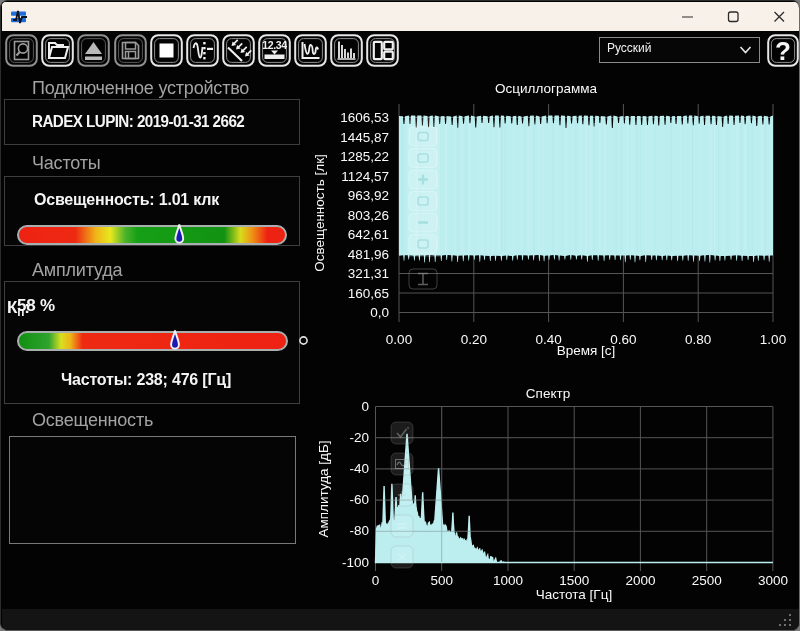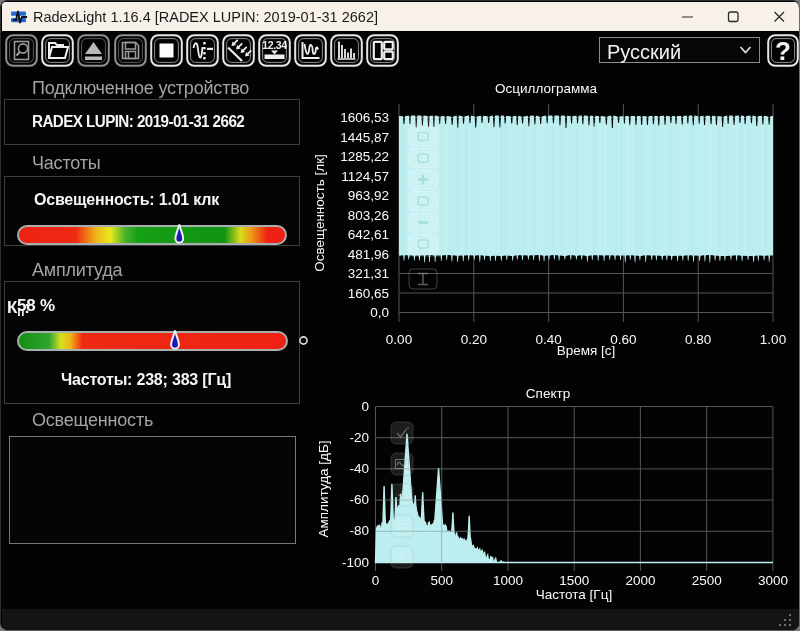--- a/index.html
+++ b/index.html
@@ -5,34 +5,33 @@
 html,body { width:800px; height:631px; background:#7a7a7a; font-family:"Liberation Sans",sans-serif; }
 #win { position:absolute; left:0; top:0; width:800px; height:631px; background:#030303;
   border-radius:8px; overflow:hidden; border:1px solid #2c2c2c; border-right-color:#6a6a6a; border-bottom-color:#5a5a5a; }
 #titlebar { position:absolute; left:1px; top:1px; width:798px; height:29px; background:#f8f1ea; }
 #title { position:absolute; left:31px; top:7px; font-size:14.5px; color:#1b1b1b; white-space:nowrap; }
 .winglyph { position:absolute; top:0; height:29px; }
 #lbl-dev,#lbl-val,#lbl-pul,#lbl-com { position:absolute; left:7px; color:#a3a3a3; font-size:18px; letter-spacing:-0.2px;margin-left:24px; }
 .box { position:absolute; border:1px solid #3e3e3e; background:#050505; }
 .bwhite { color:#f5f5f5; font-weight:bold; font-size:16px; position:absolute; white-space:nowrap; letter-spacing:-0.2px; }
 .tbtn { position:absolute; top:33px; }
-#combo { position:absolute; left:598px; top:36px; width:161px; height:26px; border:1.5px solid #8a8a8a; background:#060606; color:#f2f2f2; font-size:20px; }
+#combo { position:absolute; left:598px; top:36px; width:161px; height:26px; border:1.5px solid #8a8a8a; background:#060606; color:#f2f2f2; font-size:12px; }
 #combo span { position:absolute; left:7px; top:3px; }
 #helpbtn { position:absolute; left:766px; top:33px; }
 svg text { font-family:"Liberation Sans",sans-serif; }
 </style></head>
 <body>
 <div id="win">
   <div id="titlebar">
     <svg style="position:absolute;left:9px;top:8px" width="17" height="14" viewBox="0 0 17 14">
       <rect x="0" y="1.5" width="15" height="4.2" rx="1" fill="#1e6fd9"></rect>
       <rect x="0" y="8" width="15" height="4.2" rx="1" fill="#1e6fd9"></rect>
       <path d="M2 10 L5 10 L7 1 L9 13 L11 7 L16 7" fill="none" stroke="#10131c" stroke-width="1.8"></path>
     </svg>
-    <div id="title">RadexLight 1.16.4 [RADEX LUPIN: 2019-01-31 2662]</div>
     <svg class="winglyph" style="left:662px" width="46" height="29">
         <line x1="18" y1="15" x2="29" y2="15" stroke="#2b2b2b" stroke-width="1.2"></line>
       </svg>
     <svg class="winglyph" style="left:708px" width="46" height="29">
         <rect x="18.5" y="10" width="9.5" height="9.5" rx="2" fill="none" stroke="#2b2b2b" stroke-width="1.3"></rect>
       </svg>
     <svg class="winglyph" style="left:754px" width="46" height="29">
         <path d="M18.5 10 L28 19.5 M28 10 L18.5 19.5" stroke="#2b2b2b" stroke-width="1.3"></path>
       </svg>
   </div>
@@ -149,21 +148,21 @@
   <div class="bwhite" style="left:31px;top:112px;font-size:16px;letter-spacing:-0.6px;transform:scaleX(0.95);transform-origin:left center">RADEX LUPIN: 2019-01-31 2662</div>
 
   <div id="lbl-val" style="top:152px">Частоты</div>
   <div class="box" style="left:3px;top:175px;width:296px;height:70px"></div>
   <div class="bwhite" style="left:33px;top:190px">Освещенность: 1.01 клк</div>
 
   <div id="lbl-pul" style="top:259px">Амплитуда</div>
   <div class="box" style="left:3px;top:280px;width:296px;height:123px"></div>
   <div class="bwhite" style="left:6px;top:297px;font-size:17px">К<span style="font-size:12px;vertical-align:-3px">п</span>:</div>
   <div class="bwhite" style="left:16px;top:295px;width:296px;text-align:left;font-size:17px">58 %</div>
-  <div class="bwhite" style="left:0px;top:370px;width:290px;text-align:center">Частоты: 238; 383 [Гц]</div>
+  <div class="bwhite" style="left:0px;top:370px;width:290px;text-align:center">Частоты: 238; 476 [Гц]</div>
 
   <div id="lbl-com" style="top:409px">Освещенность</div>
   <div class="box" style="left:8px;top:435px;width:287px;height:108px;border-color:#787878"></div>
 
   <svg style="position:absolute;left:0;top:218px" width="300" height="32" viewBox="0 0 300 32">
     <defs>
         <linearGradient id="g1" x1="0" y1="0" x2="1" y2="0">
       <stop offset="0" stop-color="#ee2213"></stop>
           <stop offset="0.215" stop-color="#ee2a13"></stop>
       <stop offset="0.29" stop-color="#f0b418"></stop>

